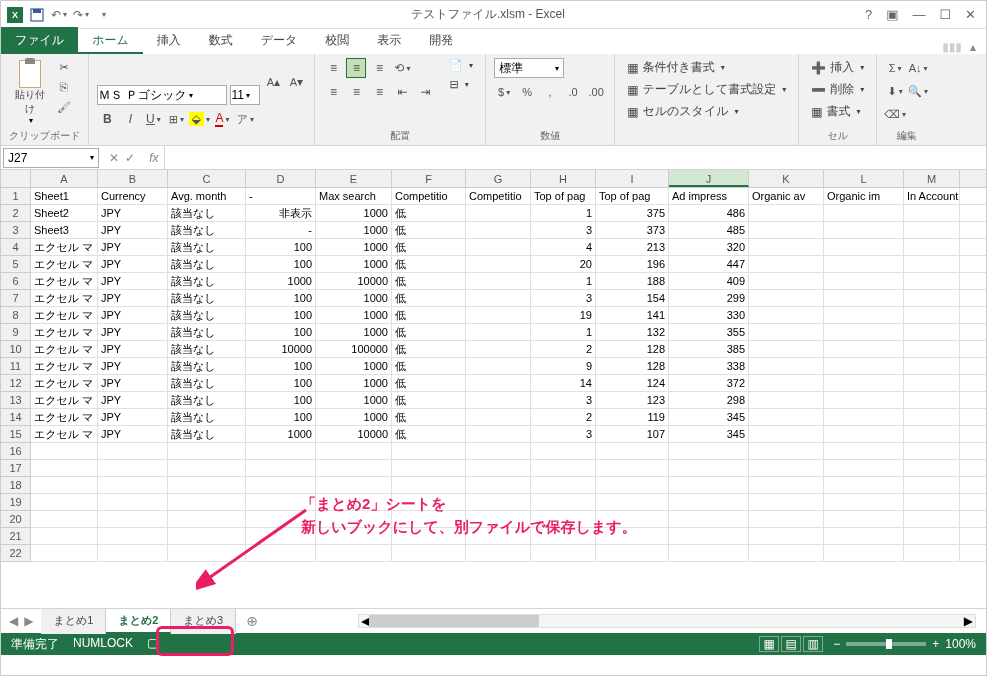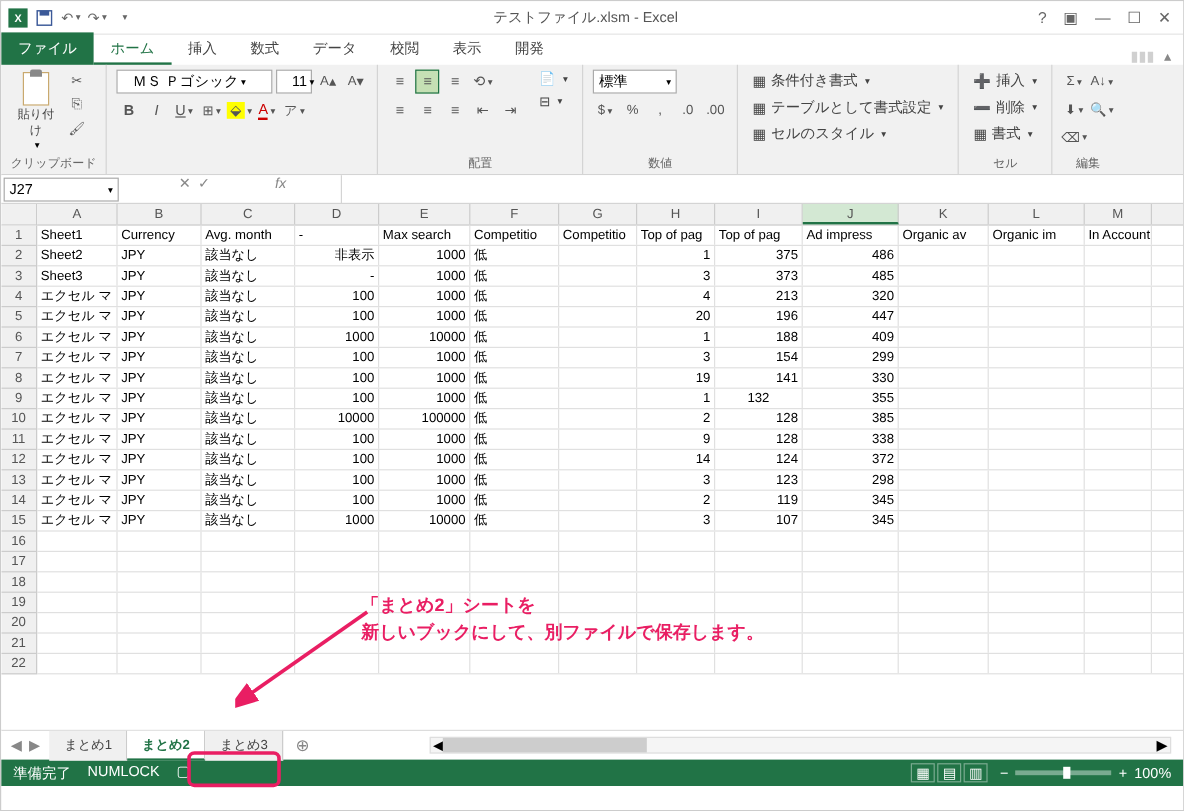--- a/index.html
+++ b/index.html
@@ -22,35 +22,35 @@
 .group-content{display:flex;align-items:flex-start;gap:4px;flex:1;}
 .big-btn{display:flex;flex-direction:column;align-items:center;width:42px;padding:2px;}
 .big-btn .ico{width:28px;height:28px;display:flex;align-items:center;justify-content:center;}
 .big-btn .lbl{font-size:10px;color:#444;text-align:center;}
 .clipboard-icon{width:22px;height:28px;background:#fff;border:1px solid #c9a96e;position:relative;}
 .clipboard-icon::before{content:'';position:absolute;top:-3px;left:50%;transform:translateX(-50%);width:10px;height:6px;background:#888;border-radius:2px 2px 0 0;}
 .small-btns{display:flex;flex-direction:column;gap:2px;}
 .small-btn{width:18px;height:18px;display:flex;align-items:center;justify-content:center;color:#555;font-size:11px;}
 .font-controls{display:flex;flex-direction:column;gap:4px;}
 .font-row{display:flex;align-items:center;gap:3px;}
-.font-select{border:1px solid #ababab;background:#fff;height:20px;padding:0 12px;font-size:11px;display:flex;align-items:center;}
+.font-select{border:1px solid #ababab;background:#fff;height:20px;padding:0 0;font-size:11px;display:flex;align-items:center;margin-top:27px;}
 .font-name{width:130px;}
 .font-size{width:30px;}
 .fbtn{width:20px;height:20px;display:flex;align-items:center;justify-content:center;color:#555;font-size:11px;border:1px solid transparent;}
 .align-grid{display:flex;flex-direction:column;gap:4px;}
 .align-row{display:flex;gap:3px;}
 .abtn{width:20px;height:20px;display:flex;align-items:center;justify-content:center;color:#555;}
 .abtn.active{background:#c5e0b4;border:1px solid #217346;}
 .num-col{display:flex;flex-direction:column;gap:4px;}
 .num-select{border:1px solid #ababab;background:#fff;height:20px;padding:0 4px;width:70px;font-size:11px;display:flex;align-items:center;justify-content:space-between;}
 .style-col{display:flex;flex-direction:column;gap:3px;}
 .style-btn{display:flex;align-items:center;gap:4px;font-size:11px;color:#444;padding:1px 4px;}
 .cell-col{display:flex;flex-direction:column;gap:3px;}
 .edit-col{display:flex;flex-direction:column;gap:3px;}
-.namebox-bar{height:24px;background:#fff;border-bottom:1px solid #d4d4d4;display:flex;align-items:flex-start;gap:40px;}
+.namebox-bar{height:24px;background:#fff;border-bottom:1px solid #d4d4d4;display:flex;align-items:center;}
 .namebox{width:96px;border:1px solid #ababab;height:20px;margin:2px;padding:0 4px;display:flex;align-items:center;justify-content:space-between;font-size:11px;}
 .fx-btns{display:flex;align-items:center;gap:6px;padding:0 8px;color:#888;}
 .fx-label{font-style:italic;color:#888;font-size:12px;padding:0 6px;}
 .formula-bar{flex:1;border-left:1px solid #d4d4d4;height:24px;}
 .sheet-area{position:relative;height:438px;overflow:hidden;background:#fff;}
 .corner{position:absolute;top:0;left:0;width:30px;height:18px;background:#f0f0f0;border-right:1px solid #ccc;border-bottom:1px solid #ccc;}
 .col-headers{position:absolute;top:0;left:30px;right:0;height:18px;display:flex;background:#f0f0f0;border-bottom:1px solid #ccc;}
 .ch{border-right:1px solid #ccc;text-align:center;font-size:11px;color:#555;line-height:18px;}
 .ch.sel{background:#d3e8d3;border-bottom:2px solid #217346;}
 .row-headers{position:absolute;top:18px;left:0;width:30px;background:#f0f0f0;border-right:1px solid #ccc;}
@@ -470,21 +470,21 @@
       </div>
       <div class="row">
         <div class="cell" style="width: 67px;">エクセル マ</div>
         <div class="cell" style="width: 70px;">JPY</div>
         <div class="cell" style="width: 78px;">該当なし</div>
         <div class="cell num" style="width: 70px;">100</div>
         <div class="cell num" style="width: 76px;">1000</div>
         <div class="cell" style="width: 74px;">低</div>
         <div class="cell" style="width: 65px;"></div>
         <div class="cell num" style="width: 65px;">1</div>
-        <div class="cell num" style="width: 73px; text-align: center;">132</div>
+        <div class="cell num" style="width: 73px;">132</div>
         <div class="cell num" style="width: 80px;">355</div>
         <div class="cell" style="width: 75px;"></div>
         <div class="cell" style="width: 80px;"></div>
         <div class="cell" style="width: 56px;"></div>
       </div>
       <div class="row">
         <div class="cell" style="width: 67px;">エクセル マ</div>
         <div class="cell" style="width: 70px;">JPY</div>
         <div class="cell" style="width: 78px;">該当なし</div>
         <div class="cell num" style="width: 70px;">10000</div>

